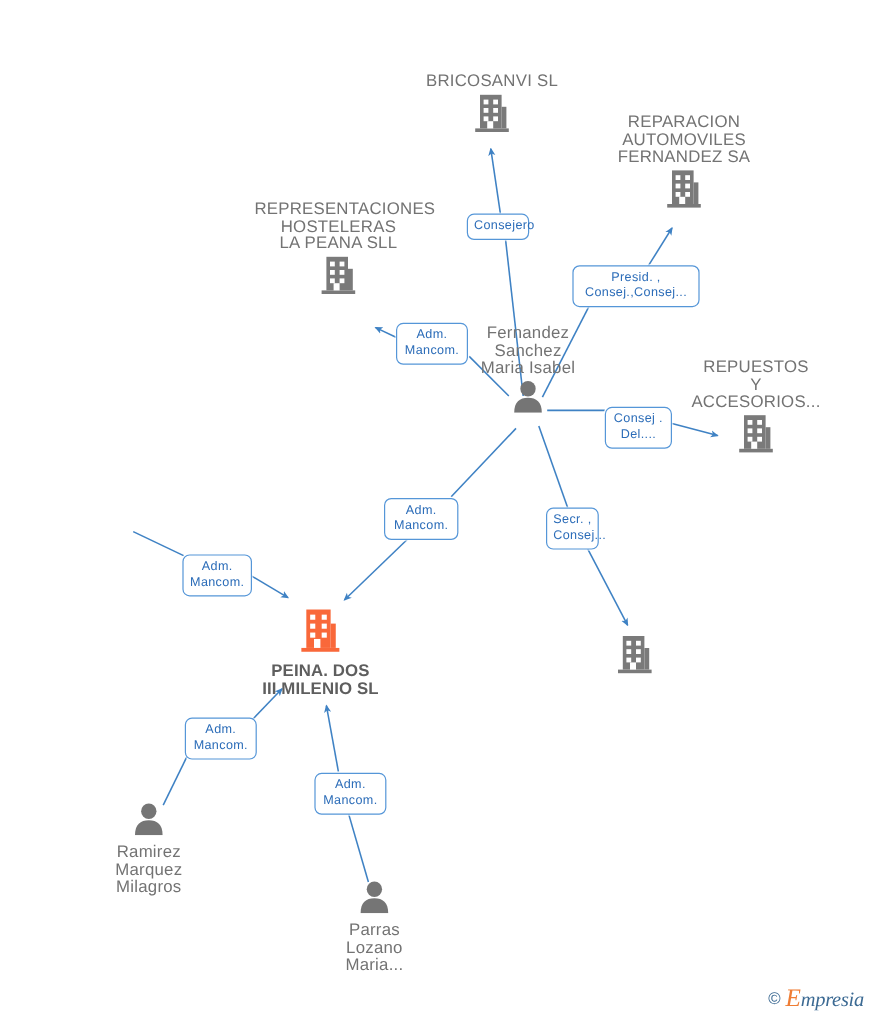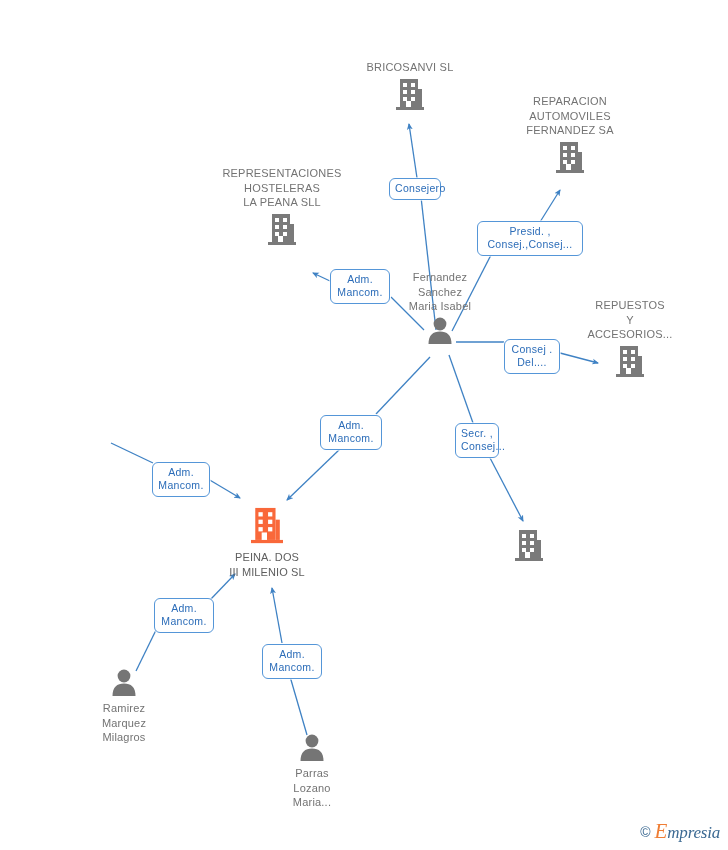--- a/index.html
+++ b/index.html
@@ -29,34 +29,34 @@
     text-align: center;
     width: 140px;
     margin-left: -70px;
   }
   .node .glyph {
     display: block;
     margin: 0 auto;
   }
   .node .caption {
     display: block;
-    font-size: 11px;
+    font-size: 14px;
     line-height: 14.5px;
     color: #737373;
     letter-spacing: 0.2px;
     white-space: pre-line;
     margin-top: 1px;
   }
   .node.caption-above .caption {
     margin-top: 0;
     margin-bottom: 2px;
   }
   .node.company-focus .caption {
     color: #5e5e5e;
-    font-weight: normal;
+    font-weight: bold;
     letter-spacing: 0.1px;
   }
   .reltag {
     position: absolute;
     box-sizing: border-box;
     border: 1px solid #5596d8;
     border-radius: 6px;
     background: #ffffff;
     color: #2b6cb8;
     font-size: 10.5px;

